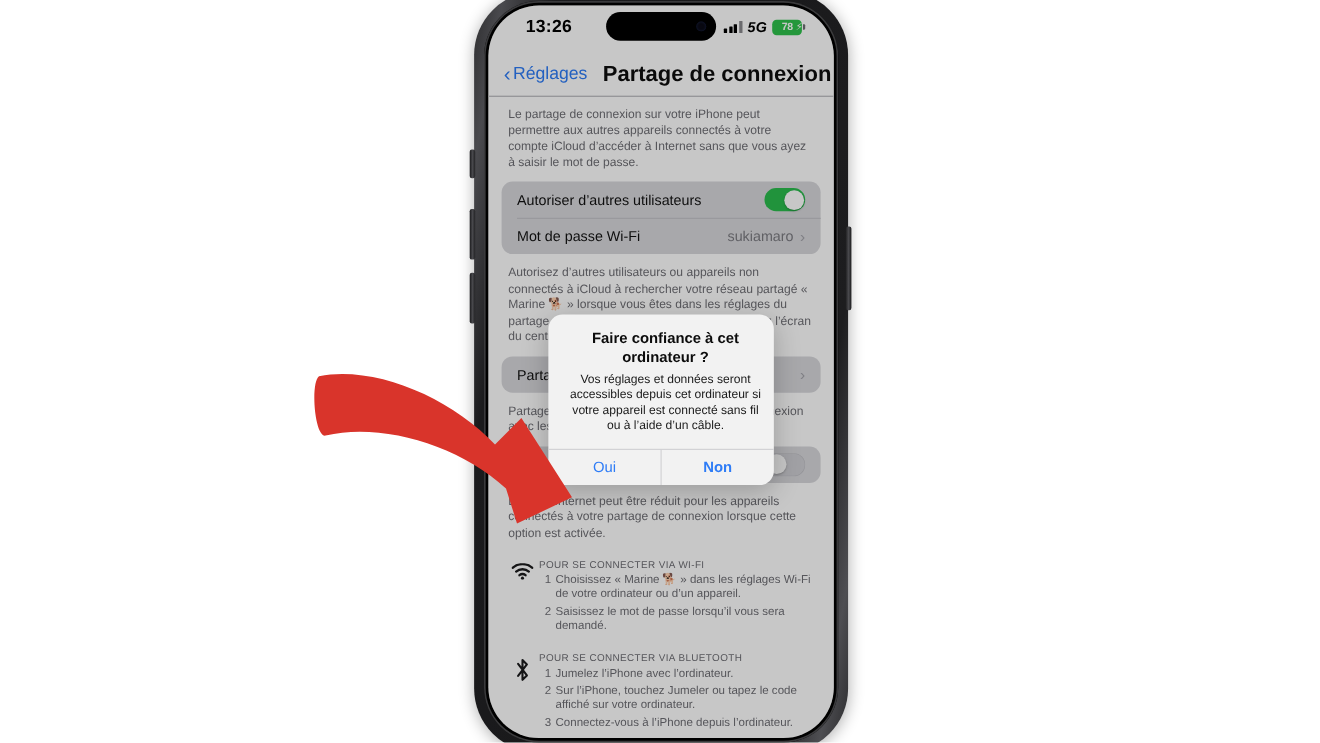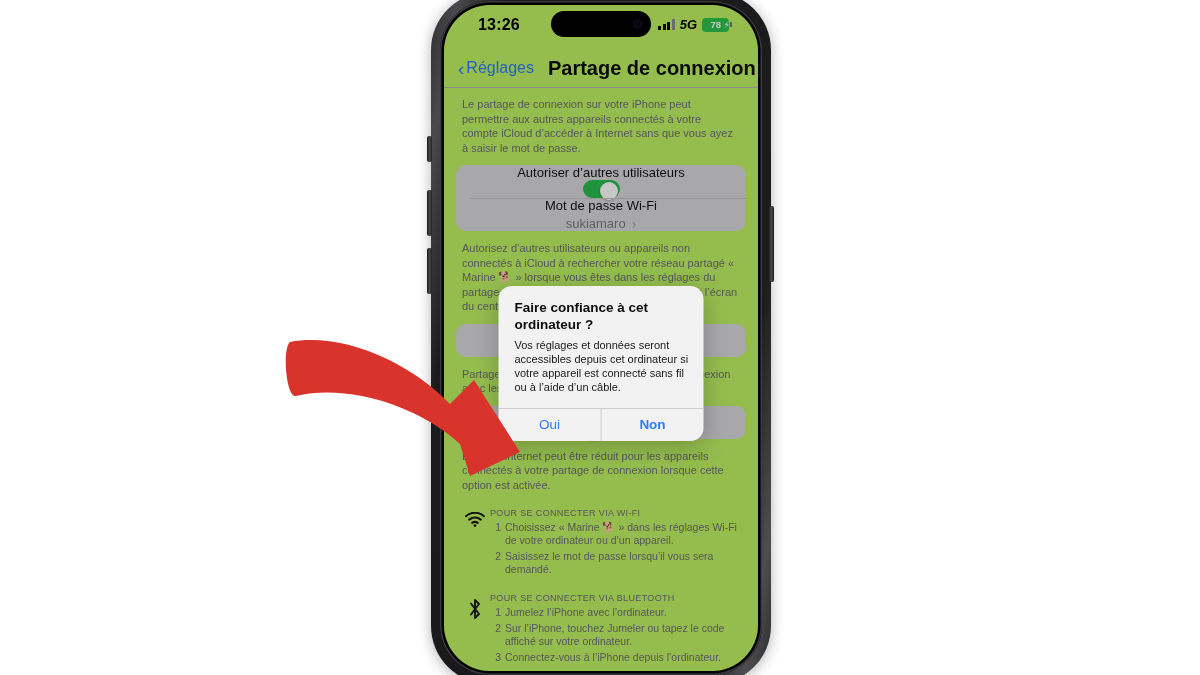--- a/index.html
+++ b/index.html
@@ -16,21 +16,21 @@
     background:linear-gradient(100deg,#2b2b2d 0%,#4a4a4e 6%,#1b1b1d 16%,#18181a 50%,#1d1d1f 84%,#4e4e52 94%,#2a2a2c 100%);
     box-shadow:0 2px 14px rgba(0,0,0,.30);
   }
   #phone-inner{
     position:absolute;left:9px;top:9px;right:9px;bottom:9px;
     border-radius:50px;background:#000;
     box-shadow:inset 0 0 0 1.5px #3a3a3c;
   }
   #screen{
     position:absolute;left:4px;top:4px;right:4px;bottom:4px;
-    border-radius:46px;overflow:hidden;background:#bef264;
+    border-radius:46px;overflow:hidden;background:#ffffff;
   }
 
   
   .btn-side{position:absolute;background:linear-gradient(90deg,#1a1a1c,#48484c,#232325);border-radius:2px;}
   #silent{left:427px;top:136px;width:5px;height:26px;}
   #vol-up{left:427px;top:190px;width:5px;height:46px;}
   #vol-dn{left:427px;top:248px;width:5px;height:46px;}
   #power{left:769px;top:206px;width:5px;height:76px;
          background:linear-gradient(90deg,#232325,#4a4a4e,#1a1a1c);}
 
@@ -64,21 +64,21 @@
   #back{display:flex;align-items:center;margin-left:14px;color:#2e7cf6;cursor:pointer;}
   #back-chev{font-size:19px;font-weight:400;line-height:1;margin-right:2px;}
   #back-label{font-size:16px;}
   #nav-title{margin-left:14px;font-size:20px;font-weight:700;color:#0d0d0d;}
 
   
   #content{position:absolute;left:0;top:82px;right:0;bottom:0;overflow:hidden;border-radius:10px;}
   .blurb{font-size:11px;line-height:14.5px;color:#6f6f75;padding:10px 18px 8px 18px;}
   .group{background:#d8d8dc;margin:2px 12px 0 12px;border-radius:10px;}
   .row{display:flex;align-items:center;justify-content:space-between;
-       padding:0 14px;height:33px;position:relative;flex-direction:column;}
+       padding:0 14px;height:33px;position:relative;}
   .row + .row::before{content:"";position:absolute;left:14px;right:0;top:0;height:.5px;background:#c2c2c7;}
   .row-label{font-size:13px;color:#111;}
   .row-right{display:flex;align-items:flex-end;gap:6px;}
   .row-value{font-size:13px;color:#7b7b81;}
   .chev{color:#a4a4aa;font-size:14px;line-height:1;}
 
   
   .toggle{width:37px;height:21px;border-radius:11px;position:relative;}
   .toggle.on{background:#2bbd4e;}
   .toggle.off{background:#cfcfd4;box-shadow:inset 0 0 0 .5px #bdbdc2;}
@@ -96,21 +96,21 @@
   .step-n{width:11px;flex:0 0 11px;text-align:right;padding-right:4px;}
 
   
   #dim{position:absolute;inset:0;background:rgba(0,0,0,.22);}
   #dialog{
     position:absolute;left:50%;top:281px;transform:translateX(-50%);
     width:205px;border-radius:13px;overflow:hidden;
     background:#f2f2f2;
     box-shadow:0 6px 24px rgba(0,0,0,.22);
   }
-  #dlg-body{padding:13px 8px 14px 16px;text-align:left;}
+  #dlg-body{padding:13px 8px 14px 16px;text-align:center;}
   #dlg-title{font-size:13.5px;font-weight:700;color:#0c0c0c;line-height:17px;}
   #dlg-msg{font-size:11px;line-height:14px;color:#1a1a1a;padding-top:5px;}
   #dlg-actions{display:flex;border-top:.5px solid #cfcfd2;}
   .dlg-btn{flex:1;text-align:center;padding:8px 0 9px 0;font-size:13.5px;color:#2e7cf6;cursor:pointer;}
   .dlg-btn.yes{font-weight:400;}
   .dlg-btn.no{font-weight:700;border-left:.5px solid #cfcfd2;}
 
   
   #arrow{position:absolute;left:284px;top:326px;width:268px;height:176px;}
 </style>

